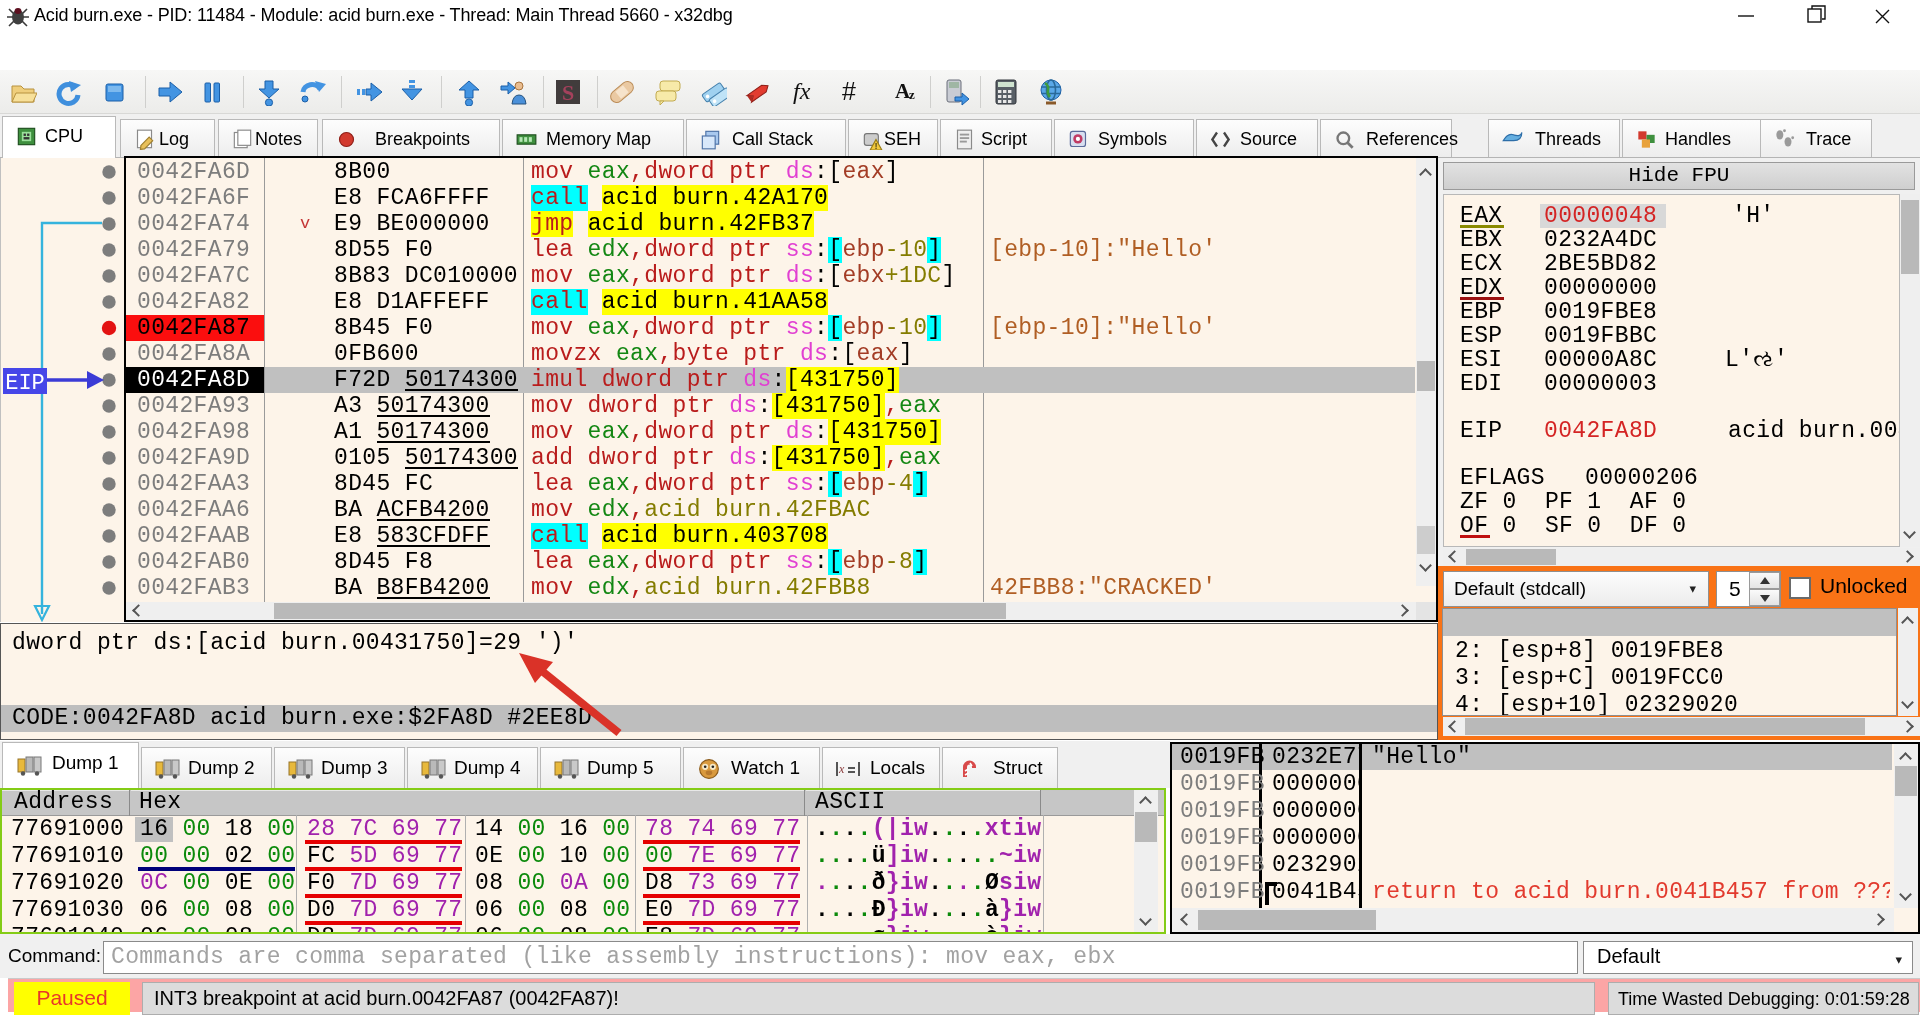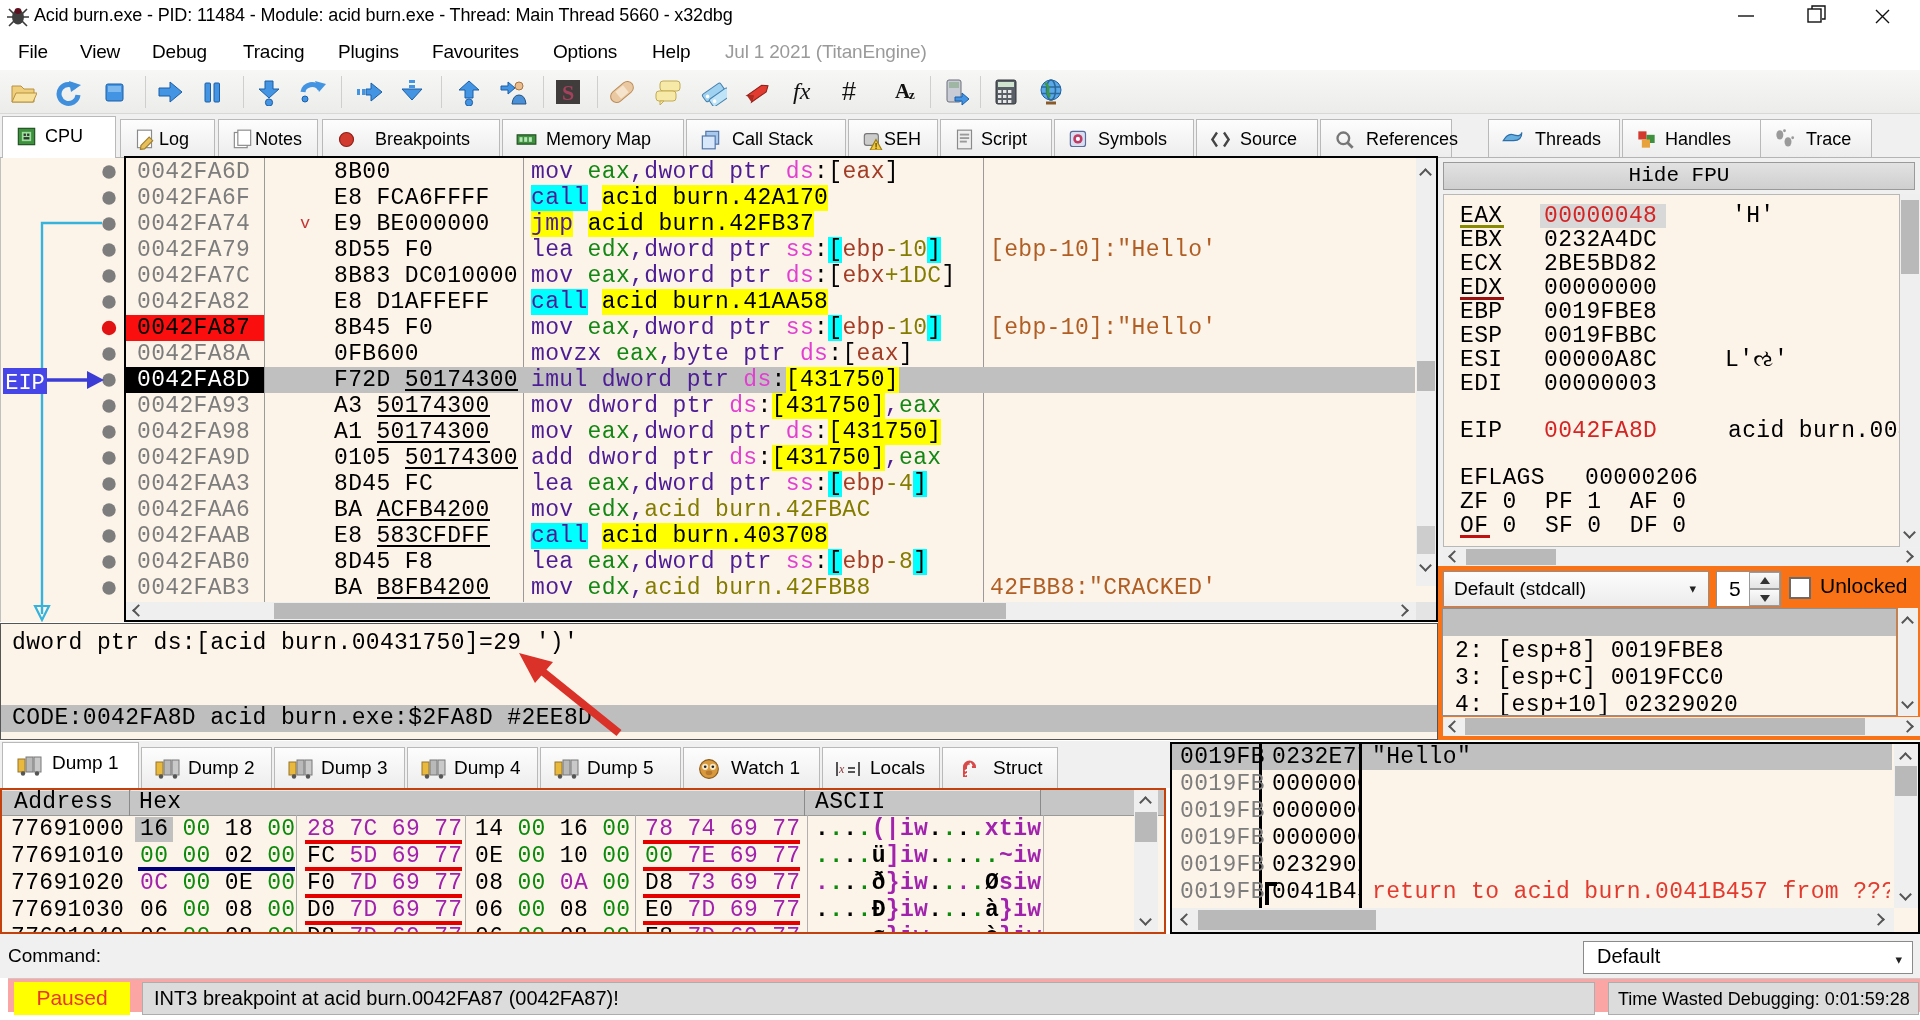--- a/index.html
+++ b/index.html
@@ -22,21 +22,21 @@
 .tab .tl{position:absolute;top:9px;white-space:nowrap}
 
 .pane{position:absolute;background:#fdf4e9}
 .gray{color:#7d7d7d}
 .sel{background:#c0c0c0}
 
 .sb{position:absolute;background:#efefef}
 .sbthumb{position:absolute;background:#b9b9b9}
 .chev{position:absolute;width:9px;height:9px;border-left:2px solid #555;border-top:2px solid #555}
 
-.navy{color:#4c1d95}.grn{color:#138713}.mag{color:#e13fd2}.brick{color:#a33c25}.olv{color:#847c00}.cmt{color:#b05e24}
+.navy{color:#b91c1c}.grn{color:#138713}.mag{color:#e13fd2}.brick{color:#a33c25}.olv{color:#847c00}.cmt{color:#b05e24}
 .hy{background:#ffff00}.hc{background:#00ffff}
 .row26{position:absolute;height:26px;line-height:26px}
 .row28{position:absolute;height:27px;line-height:27px}
 .redt{color:#e23a2e}
 #dumptabs .tab .tl{font-size:19px;top:9px}
 </style></head>
 <body>
 <div id="root">
 
 <div class="abs" id="titlebar">
@@ -51,31 +51,20 @@
   <svg class="abs" style="left:1730px;top:0" width="190" height="33" viewBox="0 0 190 33">
         <g stroke="#111" stroke-width="1.4" fill="none">
           <path d="M8 16 L24 16"></path>
           <rect x="78" y="9" width="13" height="13"></rect>
           <path d="m82 9 v-3 h13 v13 h-3"></path>
           <path d="M146 10 L159 23 M159 10 L146 23"></path>
         </g>
       </svg>
 </div>
 
-<div class="abs" id="menubar">
-  <div class="menuitem" style="left:18px">File</div>
-  <div class="menuitem" style="left:80px">View</div>
-  <div class="menuitem" style="left:152px">Debug</div>
-  <div class="menuitem" style="left:243px">Tracing</div>
-  <div class="menuitem" style="left:338px">Plugins</div>
-  <div class="menuitem" style="left:432px">Favourites</div>
-  <div class="menuitem" style="left:553px">Options</div>
-  <div class="menuitem" style="left:652px">Help</div>
-  <div class="menuitem" style="left:725px;color:#9a9a9a">Jul 1 2021 (TitanEngine)</div>
-</div>
 
 <div class="abs" id="toolbar">
   <div class="tbsep" style="left:145px"></div>
       <div class="tbsep" style="left:243px"></div>
   <div class="tbsep" style="left:341px"></div>
       <div class="tbsep" style="left:441px"></div>
   <div class="tbsep" style="left:543px"></div>
       <div class="tbsep" style="left:597px"></div>
   <div class="tbsep" style="left:930px"></div>
       <div class="tbsep" style="left:980px"></div>
@@ -527,21 +516,21 @@
     <div class="tl" style="left:47px">Locals</div>
       </div>
   <div class="tab" style="left:942px;width:116px;top:6px;height:41px">
     <svg class="ti" viewBox="0 0 20 20" style="width:20px;height:20px;top:11px;left:16px">
           <path d="M6 18 V8 a4.5 4.5 0 0 1 9 0 v1" fill="none" stroke="#d84a4a" stroke-width="4"></path>
           <path d="M6 12 l3.5 -2 M6 16 l3.5 -2 M11 4 l2 3" stroke="#fff" stroke-width="1.6"></path>
         </svg>
     <div class="tl" style="left:50px">Struct</div>
       </div>
 </div>
-<div class="pane" id="dump" style="left:0;top:788px;width:1166px;height:146px;border:2px solid #c2410c;overflow:hidden">
+<div class="pane" id="dump" style="left:0;top:788px;width:1166px;height:146px;border:2px solid #84cc16;overflow:hidden">
   <style>
     #dump i{display:inline-block;width:42.4px;font-style:normal}
     .g{color:#0b8a0b}.p{color:#a122ad}.k{color:#000}
     .hexg{position:absolute;white-space:nowrap}
     .gl{position:absolute;width:157px;height:3.5px}
   </style>
   <div class="abs" style="left:0;top:0;width:1162px;height:26px;background:#c6c6c6;border-bottom:1px solid #9a9a9a">
     <div class="abs" style="left:0;top:0;width:128px;height:26px;border-right:1px solid #8a8a8a;box-shadow:inset 0 1px 0 #e8e8e8"></div>
     <div class="abs" style="left:129px;top:0;width:674px;height:26px;border-right:1px solid #8a8a8a;box-shadow:inset 0 1px 0 #e8e8e8"></div>
     <div class="abs" style="left:804px;top:0;width:235px;height:26px;border-right:1px solid #8a8a8a;box-shadow:inset 0 1px 0 #e8e8e8"></div>
@@ -601,20 +590,23 @@
   <div class="chev" style="left:702px;top:171px;transform:rotate(135deg)"></div>
   <div class="sbthumb" style="left:26px;top:166px;width:178px;height:20px"></div>
   <div class="sb" style="left:722px;top:0;width:24px;height:164px"></div>
   <div class="chev" style="left:729px;top:10px;transform:rotate(45deg)"></div>
   <div class="chev" style="left:729px;top:146px;transform:rotate(225deg)"></div>
   <div class="sbthumb" style="left:723px;top:22px;width:22px;height:30px"></div>
 </div>
 
 <div class="abs" id="cmdbar" style="left:0;top:934px;width:1920px;height:44px;background:#f0f0f0">
   <div class="abs" style="left:8px;top:11px;font-size:19px">Command:</div>
+  <div class="abs" style="left:103px;top:7px;width:1475px;height:33px;background:#fff;border:1px solid #8a8a8a">
+    <div class="mono abs" style="left:7px;top:2px;color:#a2a2a2;font-size:23px">Commands are comma separated (like assembly instructions): mov eax, ebx</div>
+  </div>
   <div class="abs" style="left:1583px;top:7px;width:330px;height:33px;background:#fff;border:1px solid #8a8a8a">
     <div class="abs" style="left:13px;top:3px;font-size:20px">Default</div>
     <div class="abs" style="right:10px;top:10px;font-size:13px;color:#222">▾</div>
   </div>
 </div>
 
 <div class="abs" id="statusbar" style="left:8px;top:978px;width:1920px;height:34px;background:#fca5a5;border-top:1px solid #c9c9c9">
   <div class="abs" style="left:6px;top:3px;width:116px;height:33px;background:#ffff00">
     <div class="abs" style="left:0;top:4px;width:116px;text-align:center;font-size:21px;color:#e8372a">Paused</div>
   </div>

